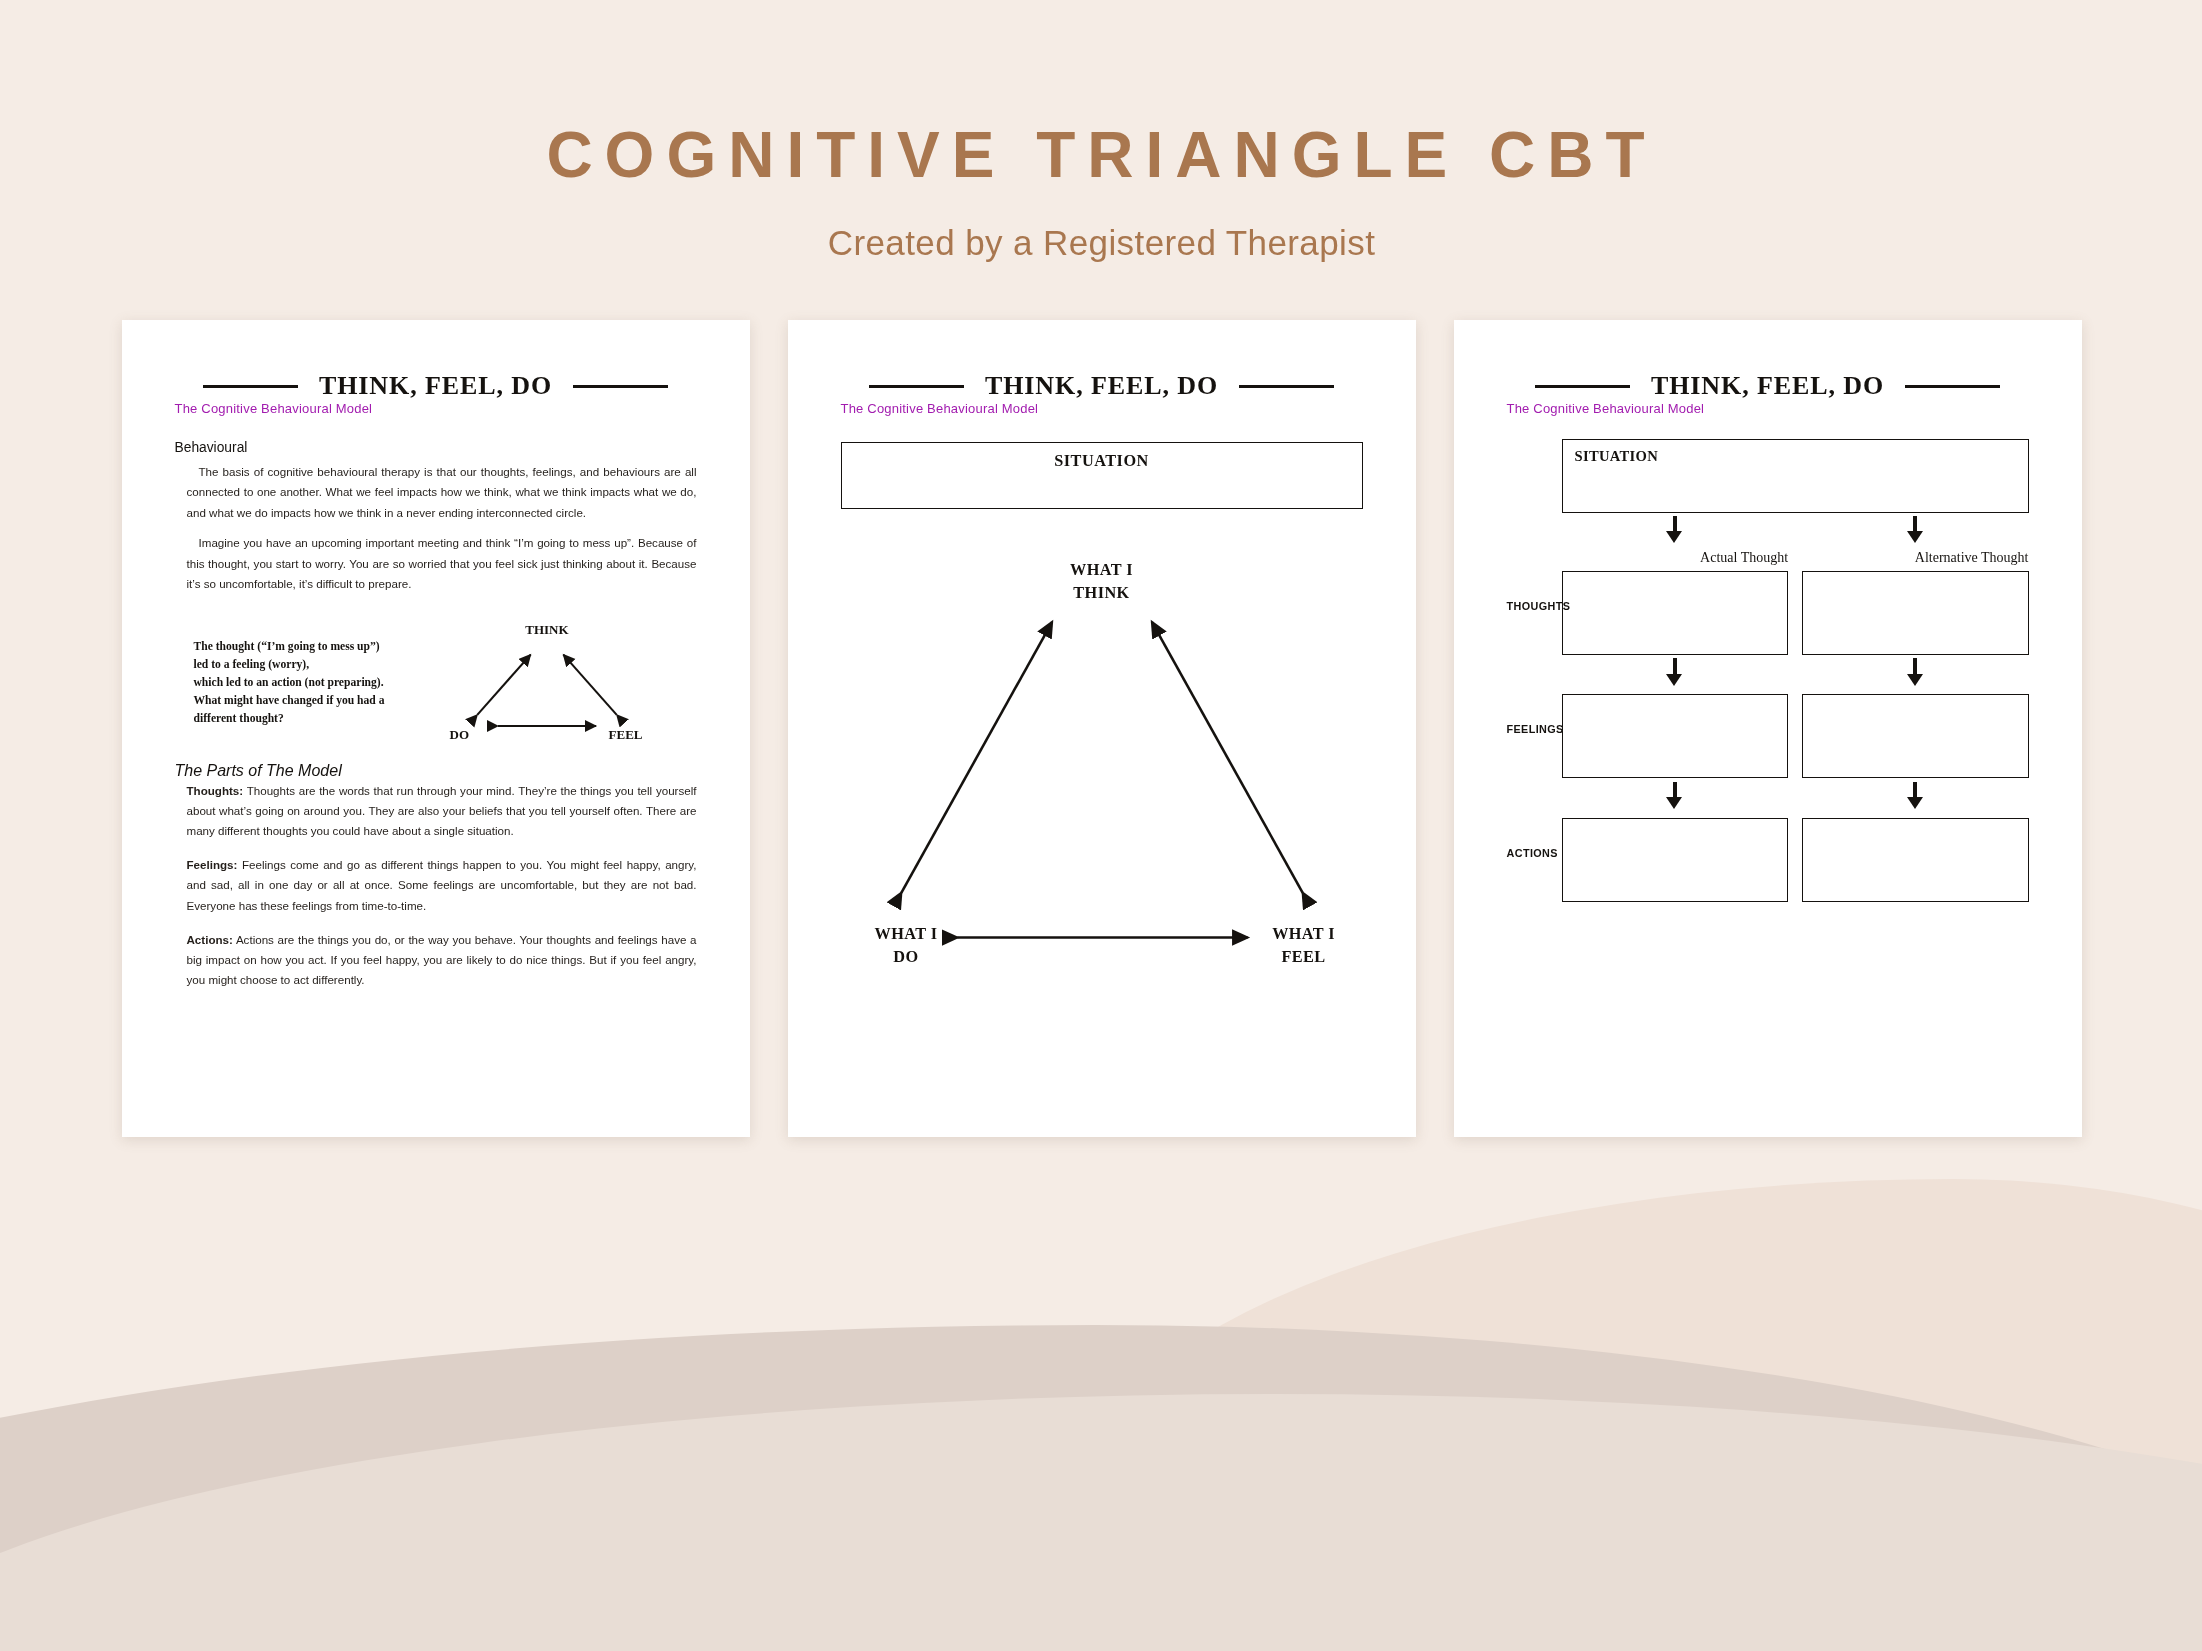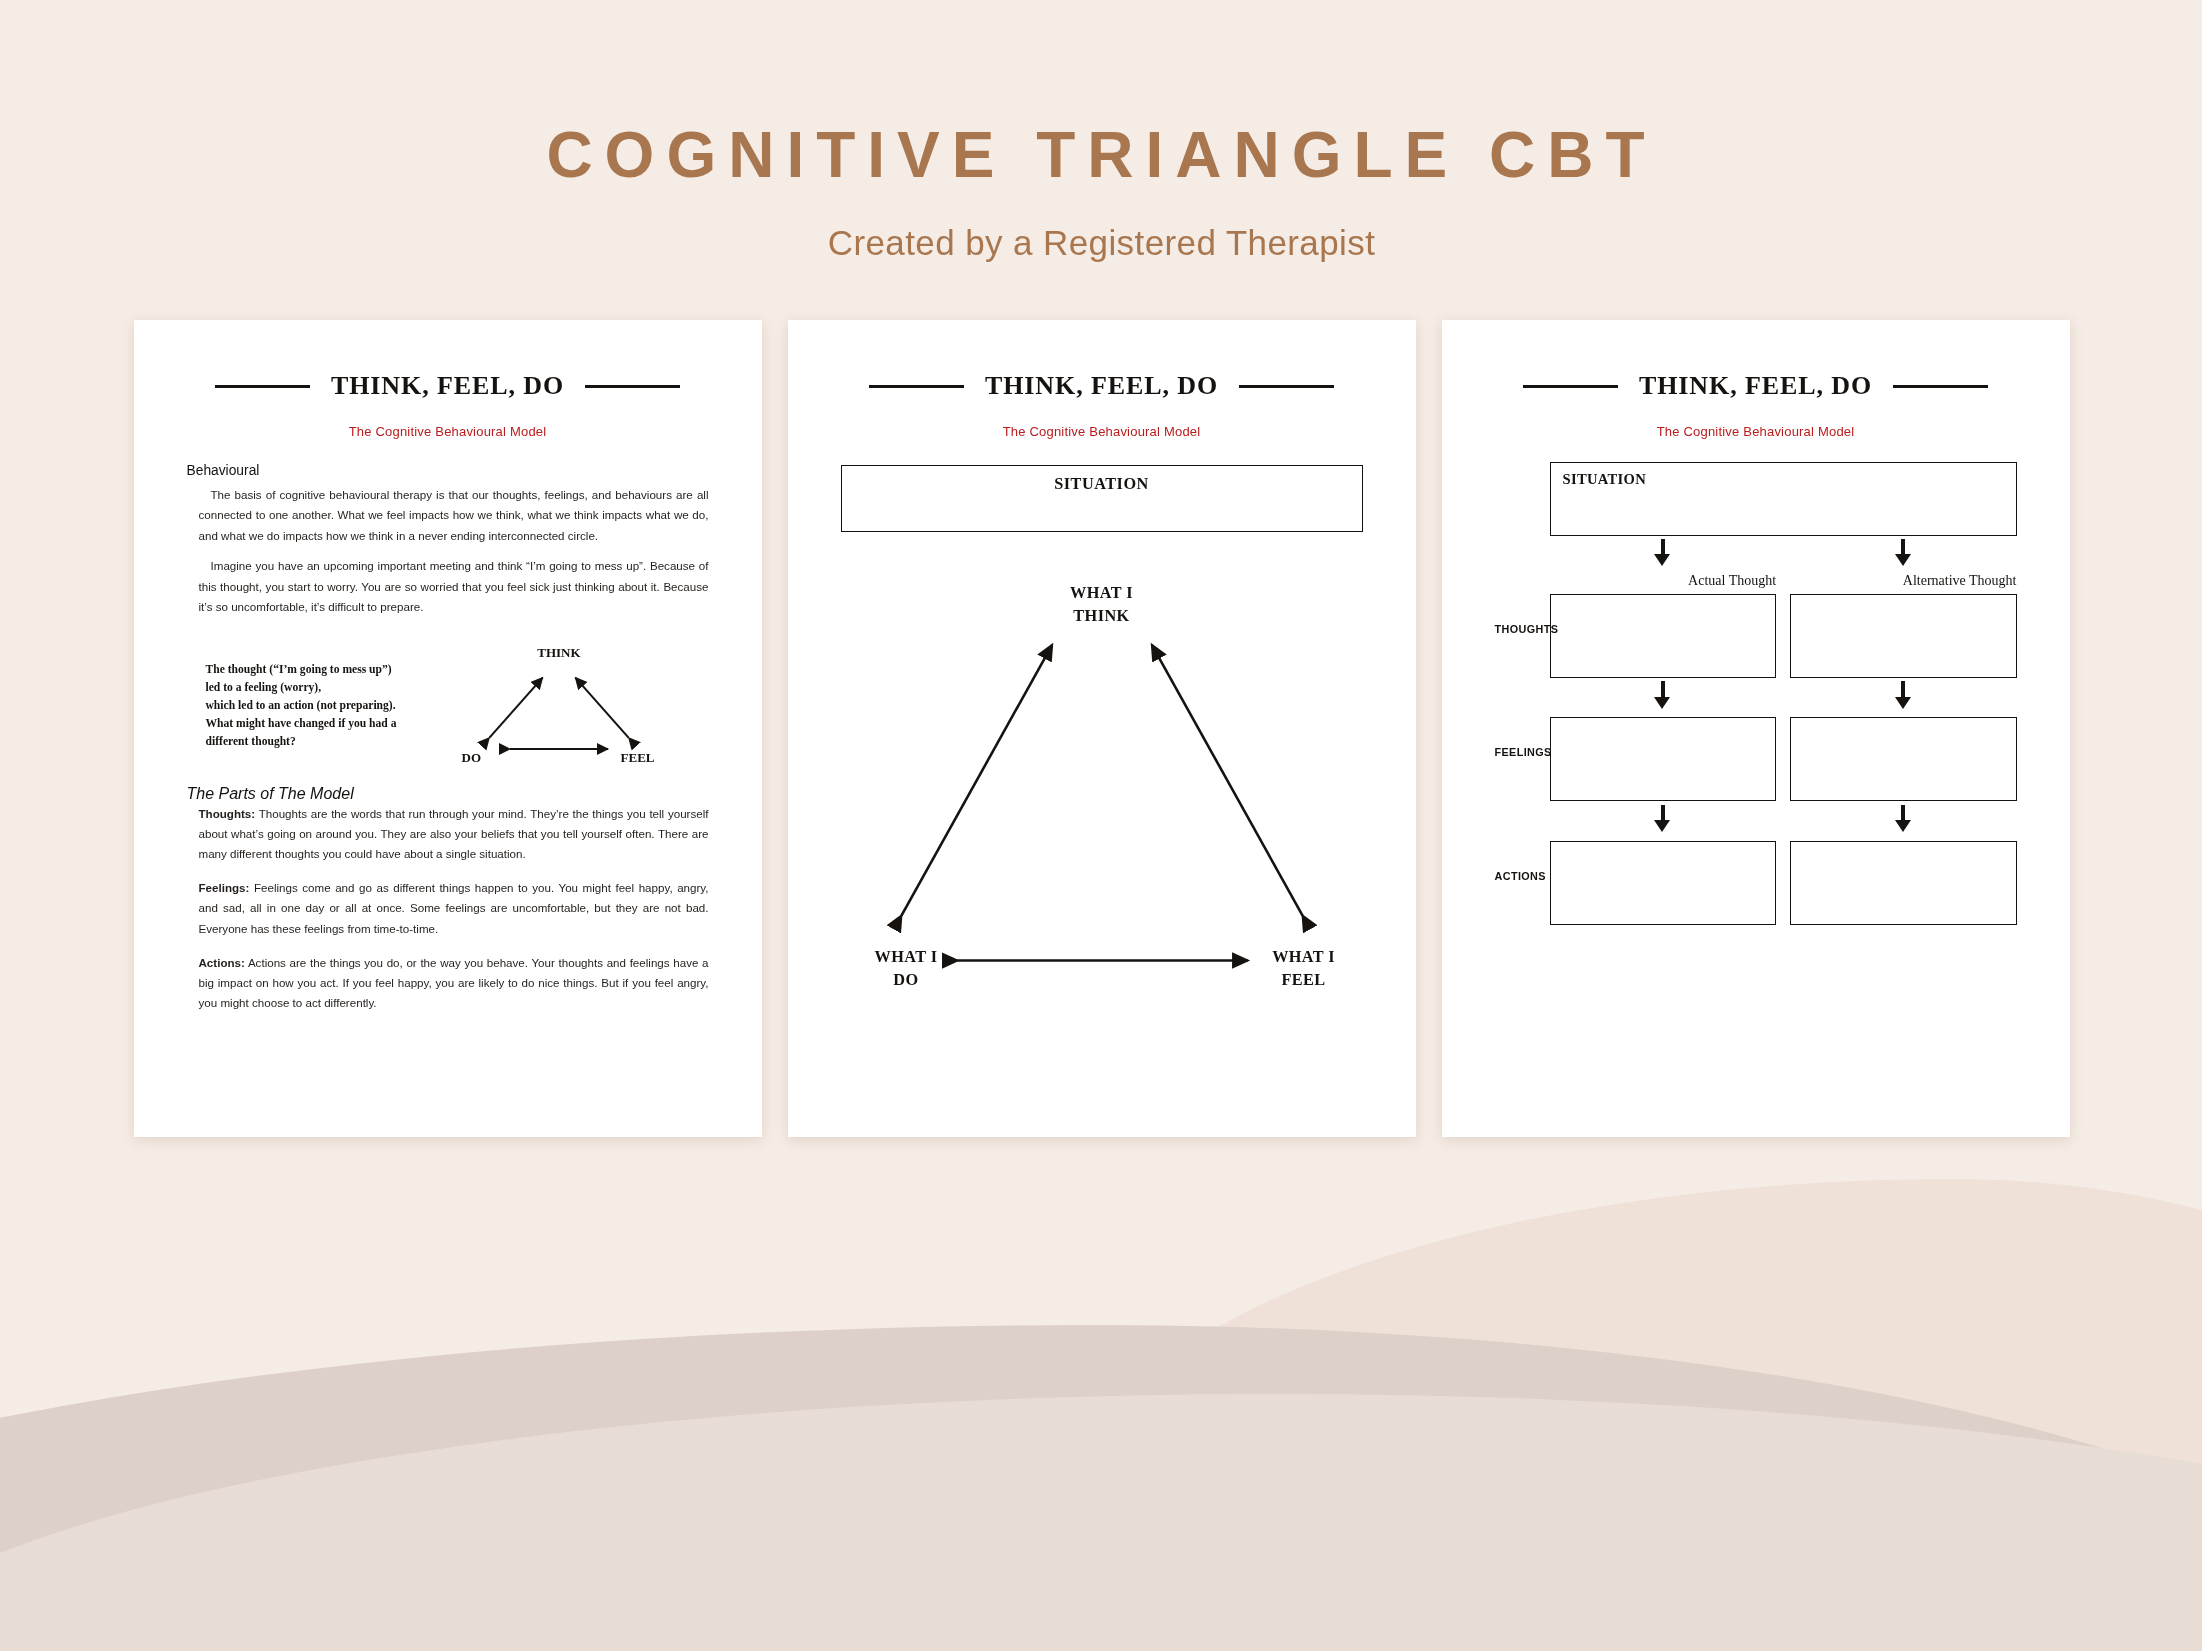--- a/index.html
+++ b/index.html
@@ -59,21 +59,21 @@
   }
 
   
   .sheets {
     position: relative;
     z-index: 5;
     margin-top: 57px;
     display: flex;
     justify-content: center;
     align-items: flex-start;
-    gap: 26px;
+    gap: 38px;
   }
   .sheet {
     background: #ffffff;
     box-shadow: 0 2.6px 12px rgba(120, 95, 80, 0.17);
     font-family: "Liberation Serif", serif;
     color: #15120f;
     position: relative;
   }
   .sheet-1 { width: 628px; height: 817px; padding: 41px 53px; }
   .sheet-2 { width: 628px; height: 817px; padding: 41px 53px; }
@@ -88,25 +88,25 @@
     margin-top: 10.3px;
   }
   .rule { width: 95px; height: 2.6px; background: #15120f; }
   .sheet-title {
     font-size: 26px;
     font-weight: bold;
     letter-spacing: 0.9px;
     white-space: nowrap;
   }
   .sheet-sub {
-    text-align: center;
+    text-align: left;
     font-family: "Liberation Sans", sans-serif;
     font-size: 13px;
-    color: #b91c1c;
-    margin-top: 23px;
+    color: #a21caf;
+    margin-top: 0;
     letter-spacing: 0.2px;
   }
 
   
   .s1-h {
     font-family: "Liberation Sans", sans-serif;
     font-size: 13.8px;
     margin-top: 24px;
     margin-bottom: 6.9px;
   }

